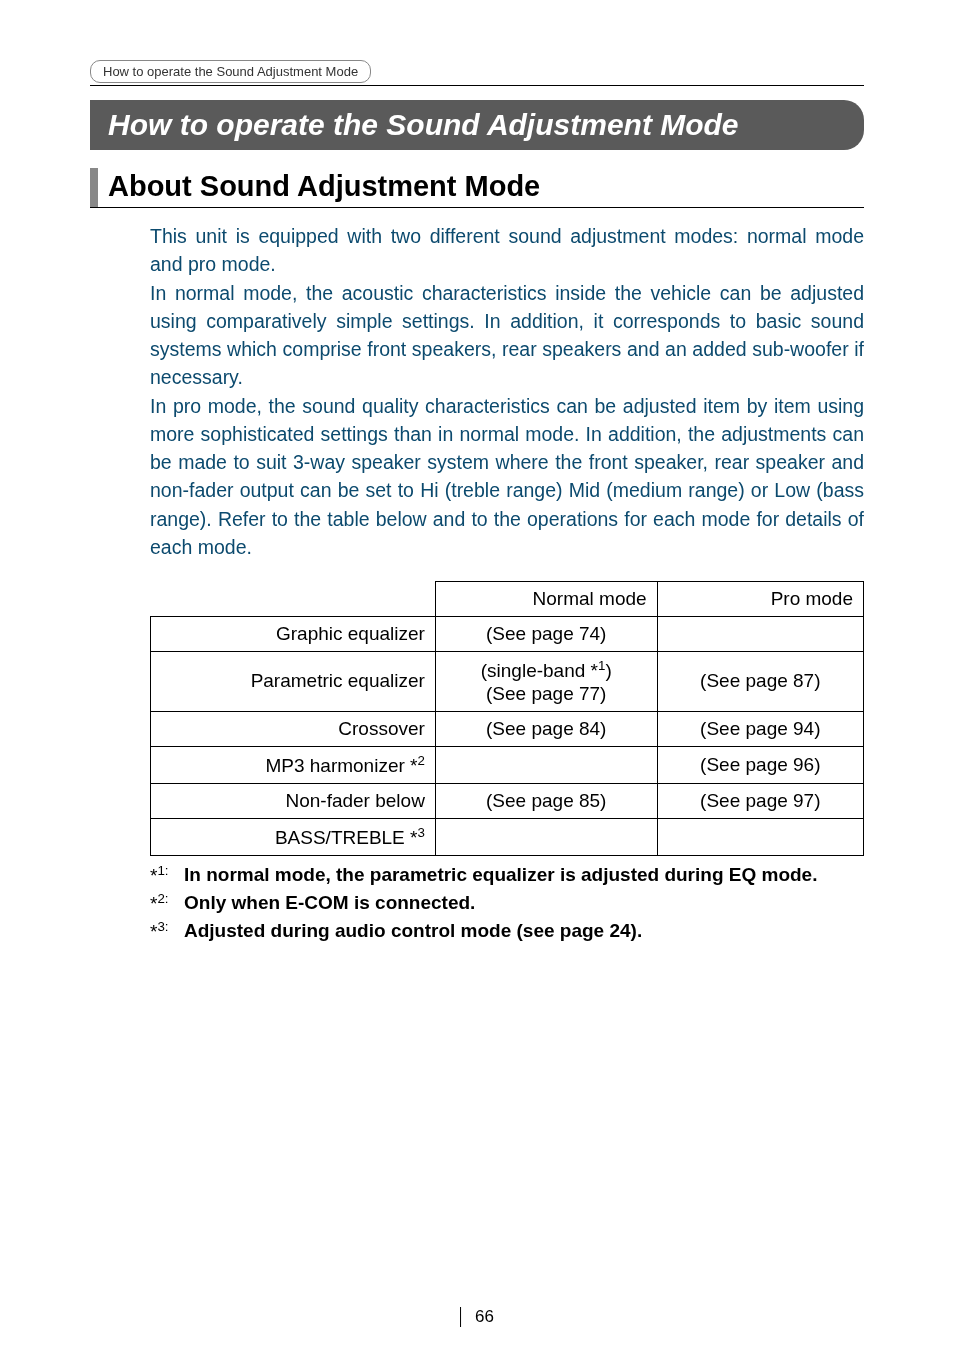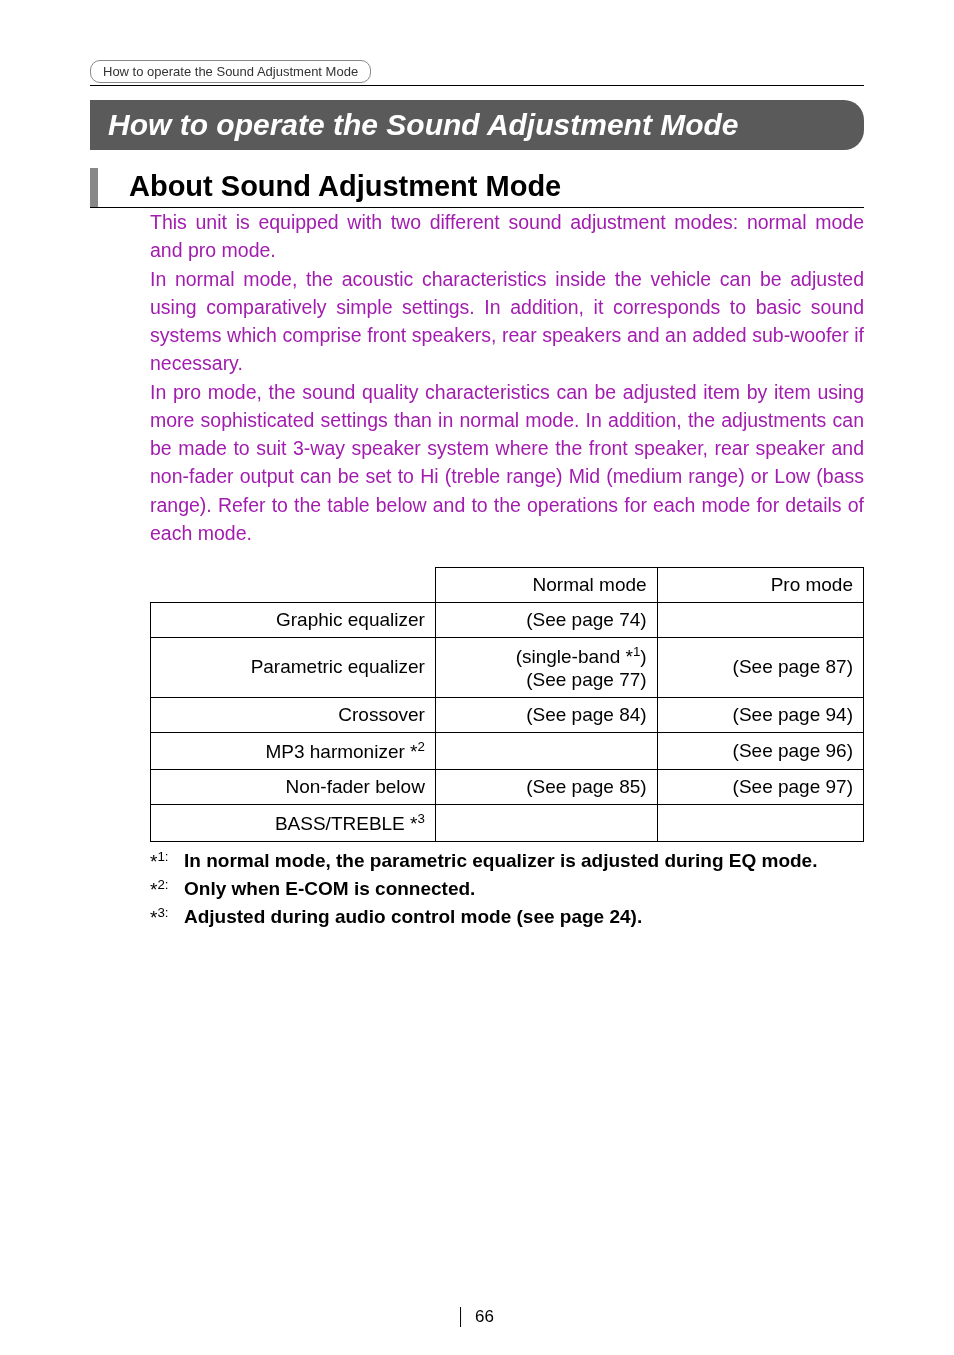--- a/index.html
+++ b/index.html
@@ -36,37 +36,37 @@
       font-weight: bold;
       padding: 8px 18px;
       border-radius: 0 20px 20px 0;
       margin-bottom: 18px;
       width: 100%;
     }
     .section-heading-wrap {
       display: flex;
       align-items: stretch;
       border-bottom: 1.5px solid #000;
-      gap: 21px;
+      margin-bottom: 14px;
     }
     .section-bar {
       width: 8px;
       background: #888;
       margin-right: 10px;
     }
     .section-heading {
       font-size: 29px;
       font-weight: bold;
       padding: 2px 0 4px 0;
     }
     .body-text {
       margin-left: 60px;
       font-size: 19.5px;
       line-height: 1.45;
-      color: #a21caf;
+      color: #0c4a6e;
       text-align: justify;
     }
     .body-text p {
       margin-bottom: 0;
     }
     .para-gap {
       height: 14px;
     }
     table.adj {
       border-collapse: collapse;
@@ -82,21 +82,21 @@
       vertical-align: middle;
     }
     table.adj th.blank {
       border-top: none;
       border-left: none;
     }
     table.adj th {
       font-weight: normal;
     }
     table.adj td.centered {
-      text-align: right;
+      text-align: center;
     }
     .sup {
       font-size: 0.7em;
       vertical-align: super;
     }
     .footnotes {
       margin-left: 60px;
       font-size: 19px;
       line-height: 1.4;
       margin-top: 6px;

